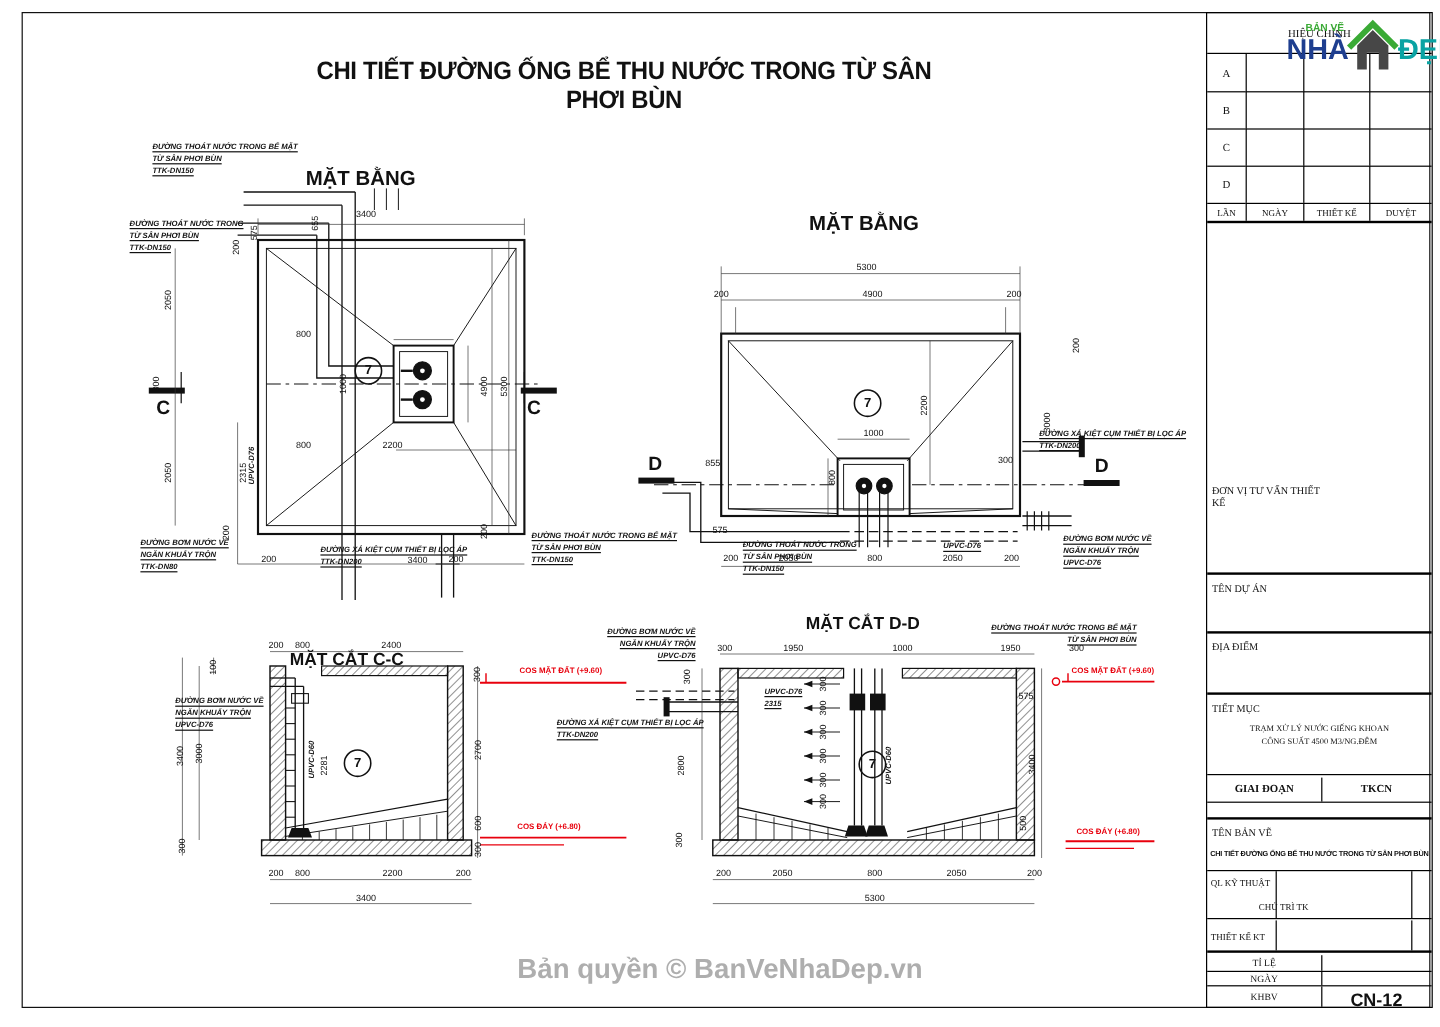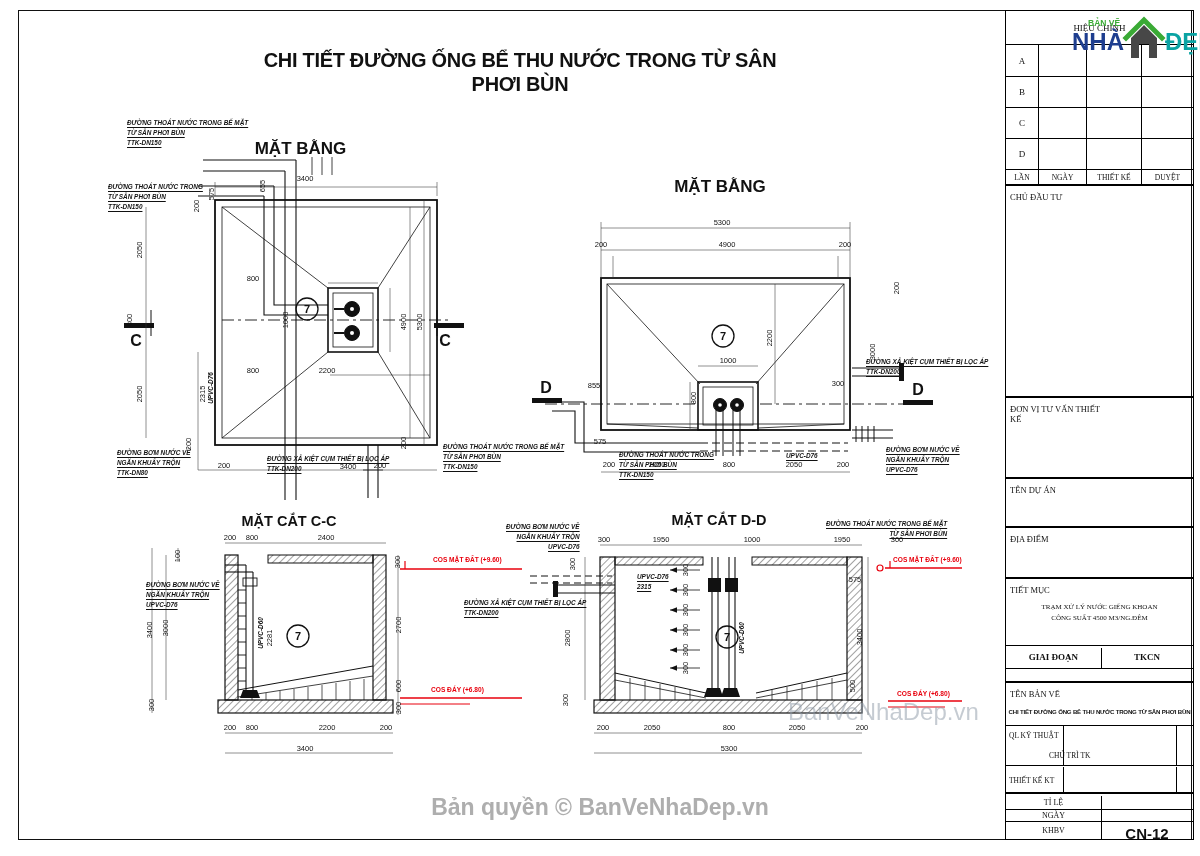--- a/index.html
+++ b/index.html
@@ -5,21 +5,21 @@
   html,body{margin:0;padding:0;background:#fff;}
   #page{position:relative;width:1200px;height:856px;background:#fff;overflow:hidden;
         font-family:"Liberation Sans","DejaVu Sans",sans-serif;color:#111;}
   #frame{position:absolute;left:18px;top:10px;width:1172px;height:828px;border:1.8px solid #111;}
   #lines{position:absolute;left:0;top:0;}
   #main-title{position:absolute;left:230px;top:48px;width:580px;text-align:center;
               font-size:21px;font-weight:bold;transform:scaleX(.95);letter-spacing:-.3px;}
   .vtitle{position:absolute;font-weight:bold;text-align:center;}
   #t-pl{left:228px;top:139px;width:145px;font-size:17px;}
   #t-pr{left:645px;top:177px;width:150px;font-size:17px;}
-  #t-cc{left:219px;top:513px;width:140px;font-size:14.5px;}
+  #t-cc{left:219px;top:542px;width:140px;font-size:14.5px;}
   #t-dd{left:649px;top:512px;width:140px;font-size:14.5px;}
   
   .ann{position:absolute;font-size:7.5px;color:#111;white-space:pre;line-height:1.3;
        transform:translate(-50%,-50%);}
   .ann.rot{transform:translate(-50%,-50%) rotate(-90deg);}
   .ann.note{transform:none;font-size:6.4px;font-style:italic;font-weight:bold;
             text-decoration:underline;text-underline-offset:2px;line-height:1.55;text-align:left;}
   .ann.note.ra{text-align:right;}
   .ann.vnote{font-size:6.4px;font-style:italic;font-weight:bold;
              transform:translate(-50%,-50%) rotate(-90deg);}
@@ -442,23 +442,20 @@
       <div class="rg-cell"></div>
       <div class="rg-cell"></div>
       <div class="rg-cell"></div>
     </div>
     <div class="rowgr rowgrid" style="top:158px;height:17px;grid-template-columns:32px 48px 55px 1fr;border-bottom:2px solid #000;">
       <div class="rg-cell first small-cap">LẦN</div>
       <div class="rg-cell small-cap">NGÀY</div>
       <div class="rg-cell small-cap">THIẾT KẾ</div>
       <div class="rg-cell small-cap">DUYỆT</div>
     </div>
-    <div class="tbx" style="top:177px;height:210px;border-bottom:2px solid #000;">
-      <span class="tb-label">CHỦ ĐẦU TƯ</span>
-    </div>
     <div class="tbx" style="top:389px;height:79px;border-bottom:2px solid #000;">
       <span class="tb-label" style="width:90px;display:inline-block;">ĐƠN VỊ TƯ VẤN THIẾT KẾ</span>
     </div>
     <div class="tbx" style="top:470px;height:47px;border-bottom:2px solid #000;">
       <span class="tb-label">TÊN DỰ ÁN</span>
     </div>
     <div class="tbx" style="top:519px;height:49px;border-bottom:2px solid #000;">
       <span class="tb-label">ĐỊA ĐIỂM</span>
     </div>
     <div class="tbx" style="top:570px;height:65px;border-bottom:1.5px solid #000;">
@@ -507,15 +504,14 @@
   <div id="logo">
     <span class="l1" style="color:#3aaa35;">BẢN VẼ</span>
     <span class="w1" style="color:#1e3e8f;">NHÀ</span>
     <svg width="44" height="48" style="position:absolute;left:50px;top:2px;">
       <polyline points="4,24 22,6 40,24" fill="none" stroke="#3aaa35" stroke-width="5" stroke-linecap="square"></polyline>
       <path fill-rule="evenodd" fill="#474747" d="M9,24 L22,11 L35,24 V44 H9 Z M17,30 H27 V44 H17 Z"></path>
     </svg>
     <span class="w2" style="color:#0aa3a3;">ĐẸP</span>
   </div>
 
-  <div id="watermark">BanVeNhaDep.vn</div>
   <div id="copyright">Bản quyền © BanVeNhaDep.vn</div>
 </div>
 
 </body></html>

